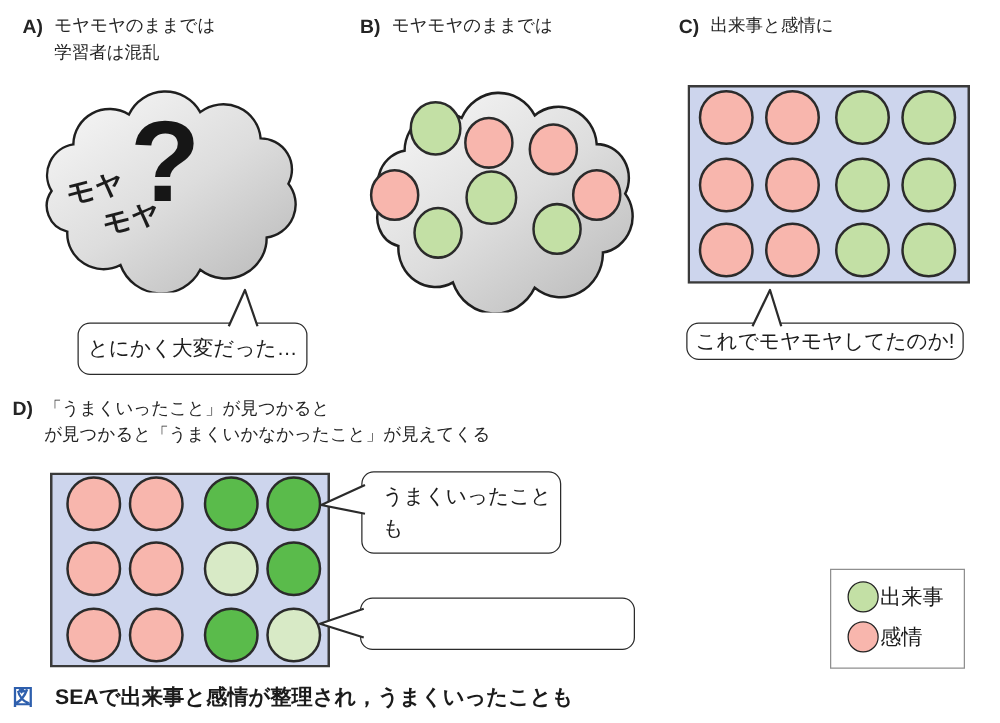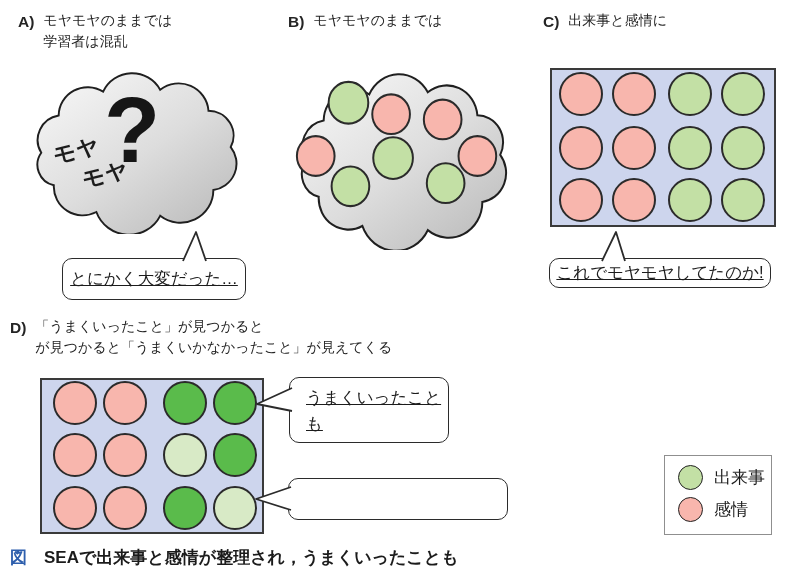--- a/index.html
+++ b/index.html
@@ -21,32 +21,32 @@
   .m2{left:62px;top:98px;}
   .qmark{position:absolute;left:84px;top:22px;font-size:92px;font-weight:700;
          color:#161616;line-height:1;}
 
   
   .grid-svg{position:absolute;}
 
   
   .bubble{position:absolute;background:#fff;border:1.6px solid #2b2b2b;
           border-radius:10px;display:flex;align-items:center;justify-content:center;
-          font-size:16.5px;color:#1c1c1c;box-sizing:border-box;text-decoration:underline;}
+          font-size:16.5px;color:#1c1c1c;box-sizing:border-box;}
   .bubble .tail{position:absolute;overflow:visible;}
   .tail path{fill:#fff;stroke:#2b2b2b;stroke-width:1.8;stroke-linejoin:round;}
   .bubble-lines{display:flex;flex-direction:column;line-height:1.6;
                 align-items:flex-start;}
 
   
   .legend{position:absolute;left:664px;top:455px;width:108px;height:80px;
           border:1.5px solid #8f8f8f;background:#fff;box-sizing:border-box;
           padding:9px 0 0 13px;}
   .legend-items{display:flex;flex-direction:column;gap:7px;}
-  .lg-row{display:flex;align-items:center;gap:11px;}
+  .lg-row{display:flex;align-items:center;gap:1px;}
   .lg-dot{width:25px;height:25px;border-radius:50%;border:1.7px solid #222;
           box-sizing:border-box;flex:none;}
   .lg-lab{font-size:17px;color:#1c1c1c;}
 
   
   .caption{position:absolute;left:10px;top:546px;display:flex;gap:17px;
            font-weight:700;font-size:17px;color:#1b1b1b;align-items:baseline;}
 </style>
 </head>
 <body>

